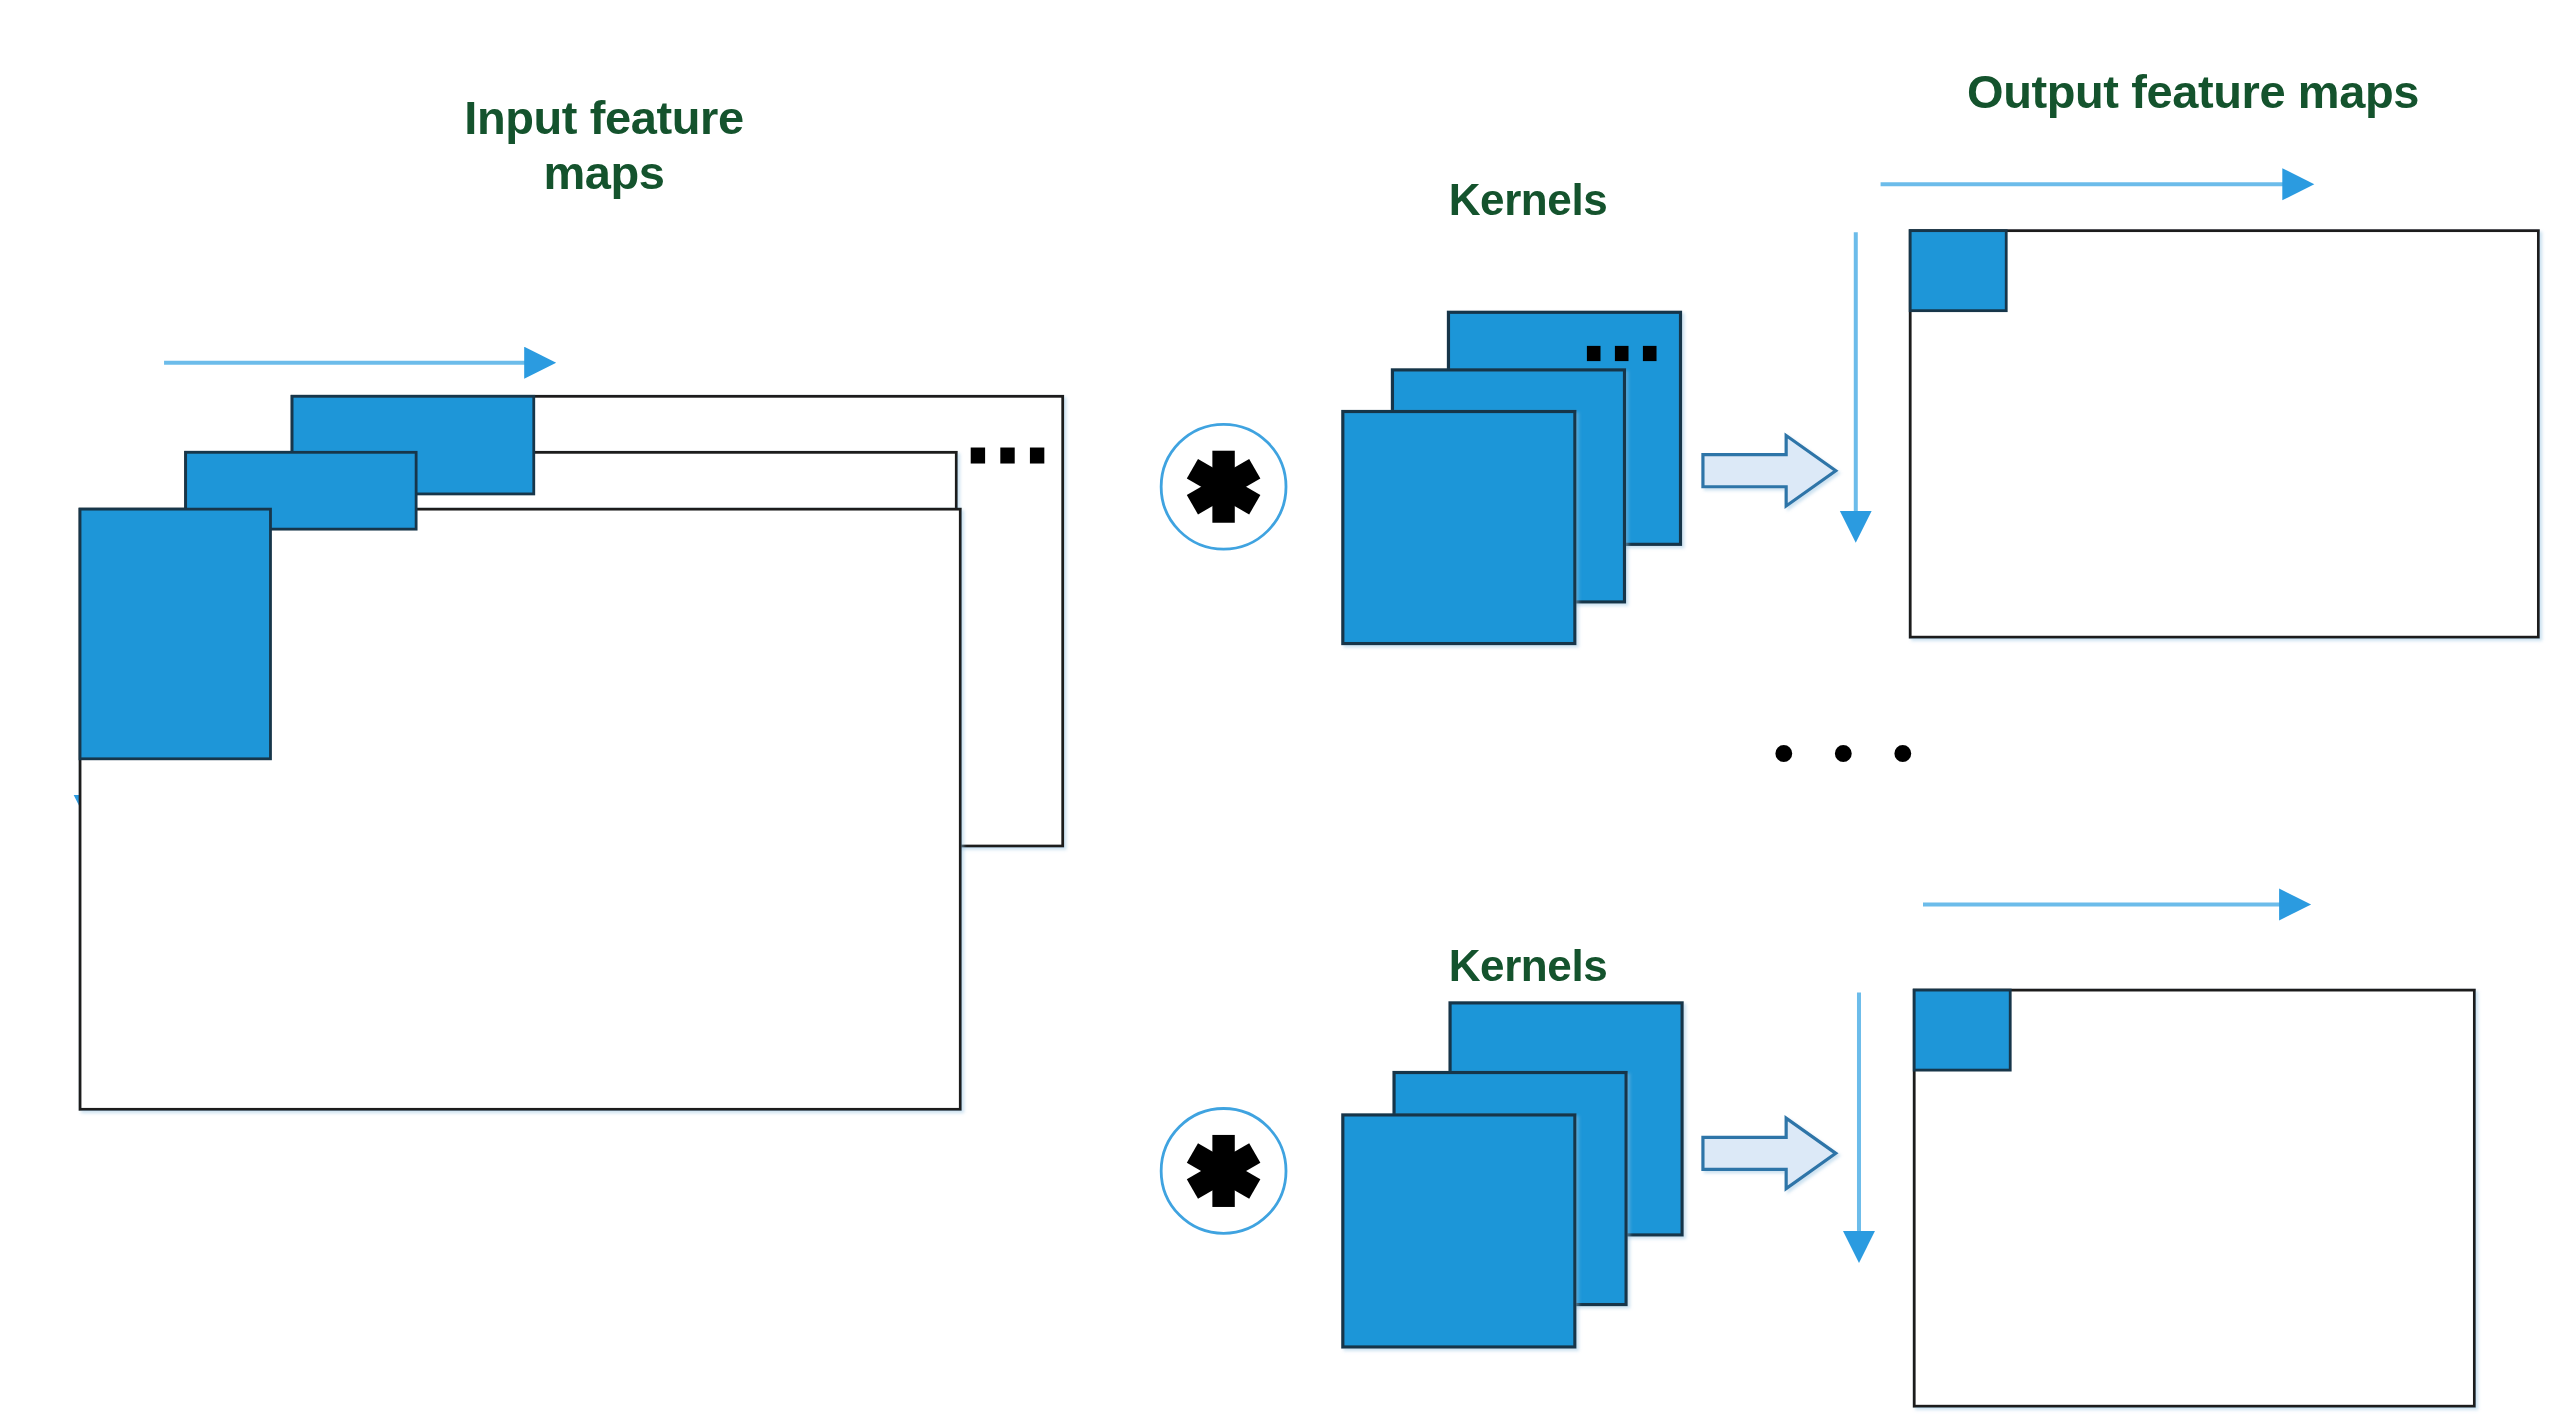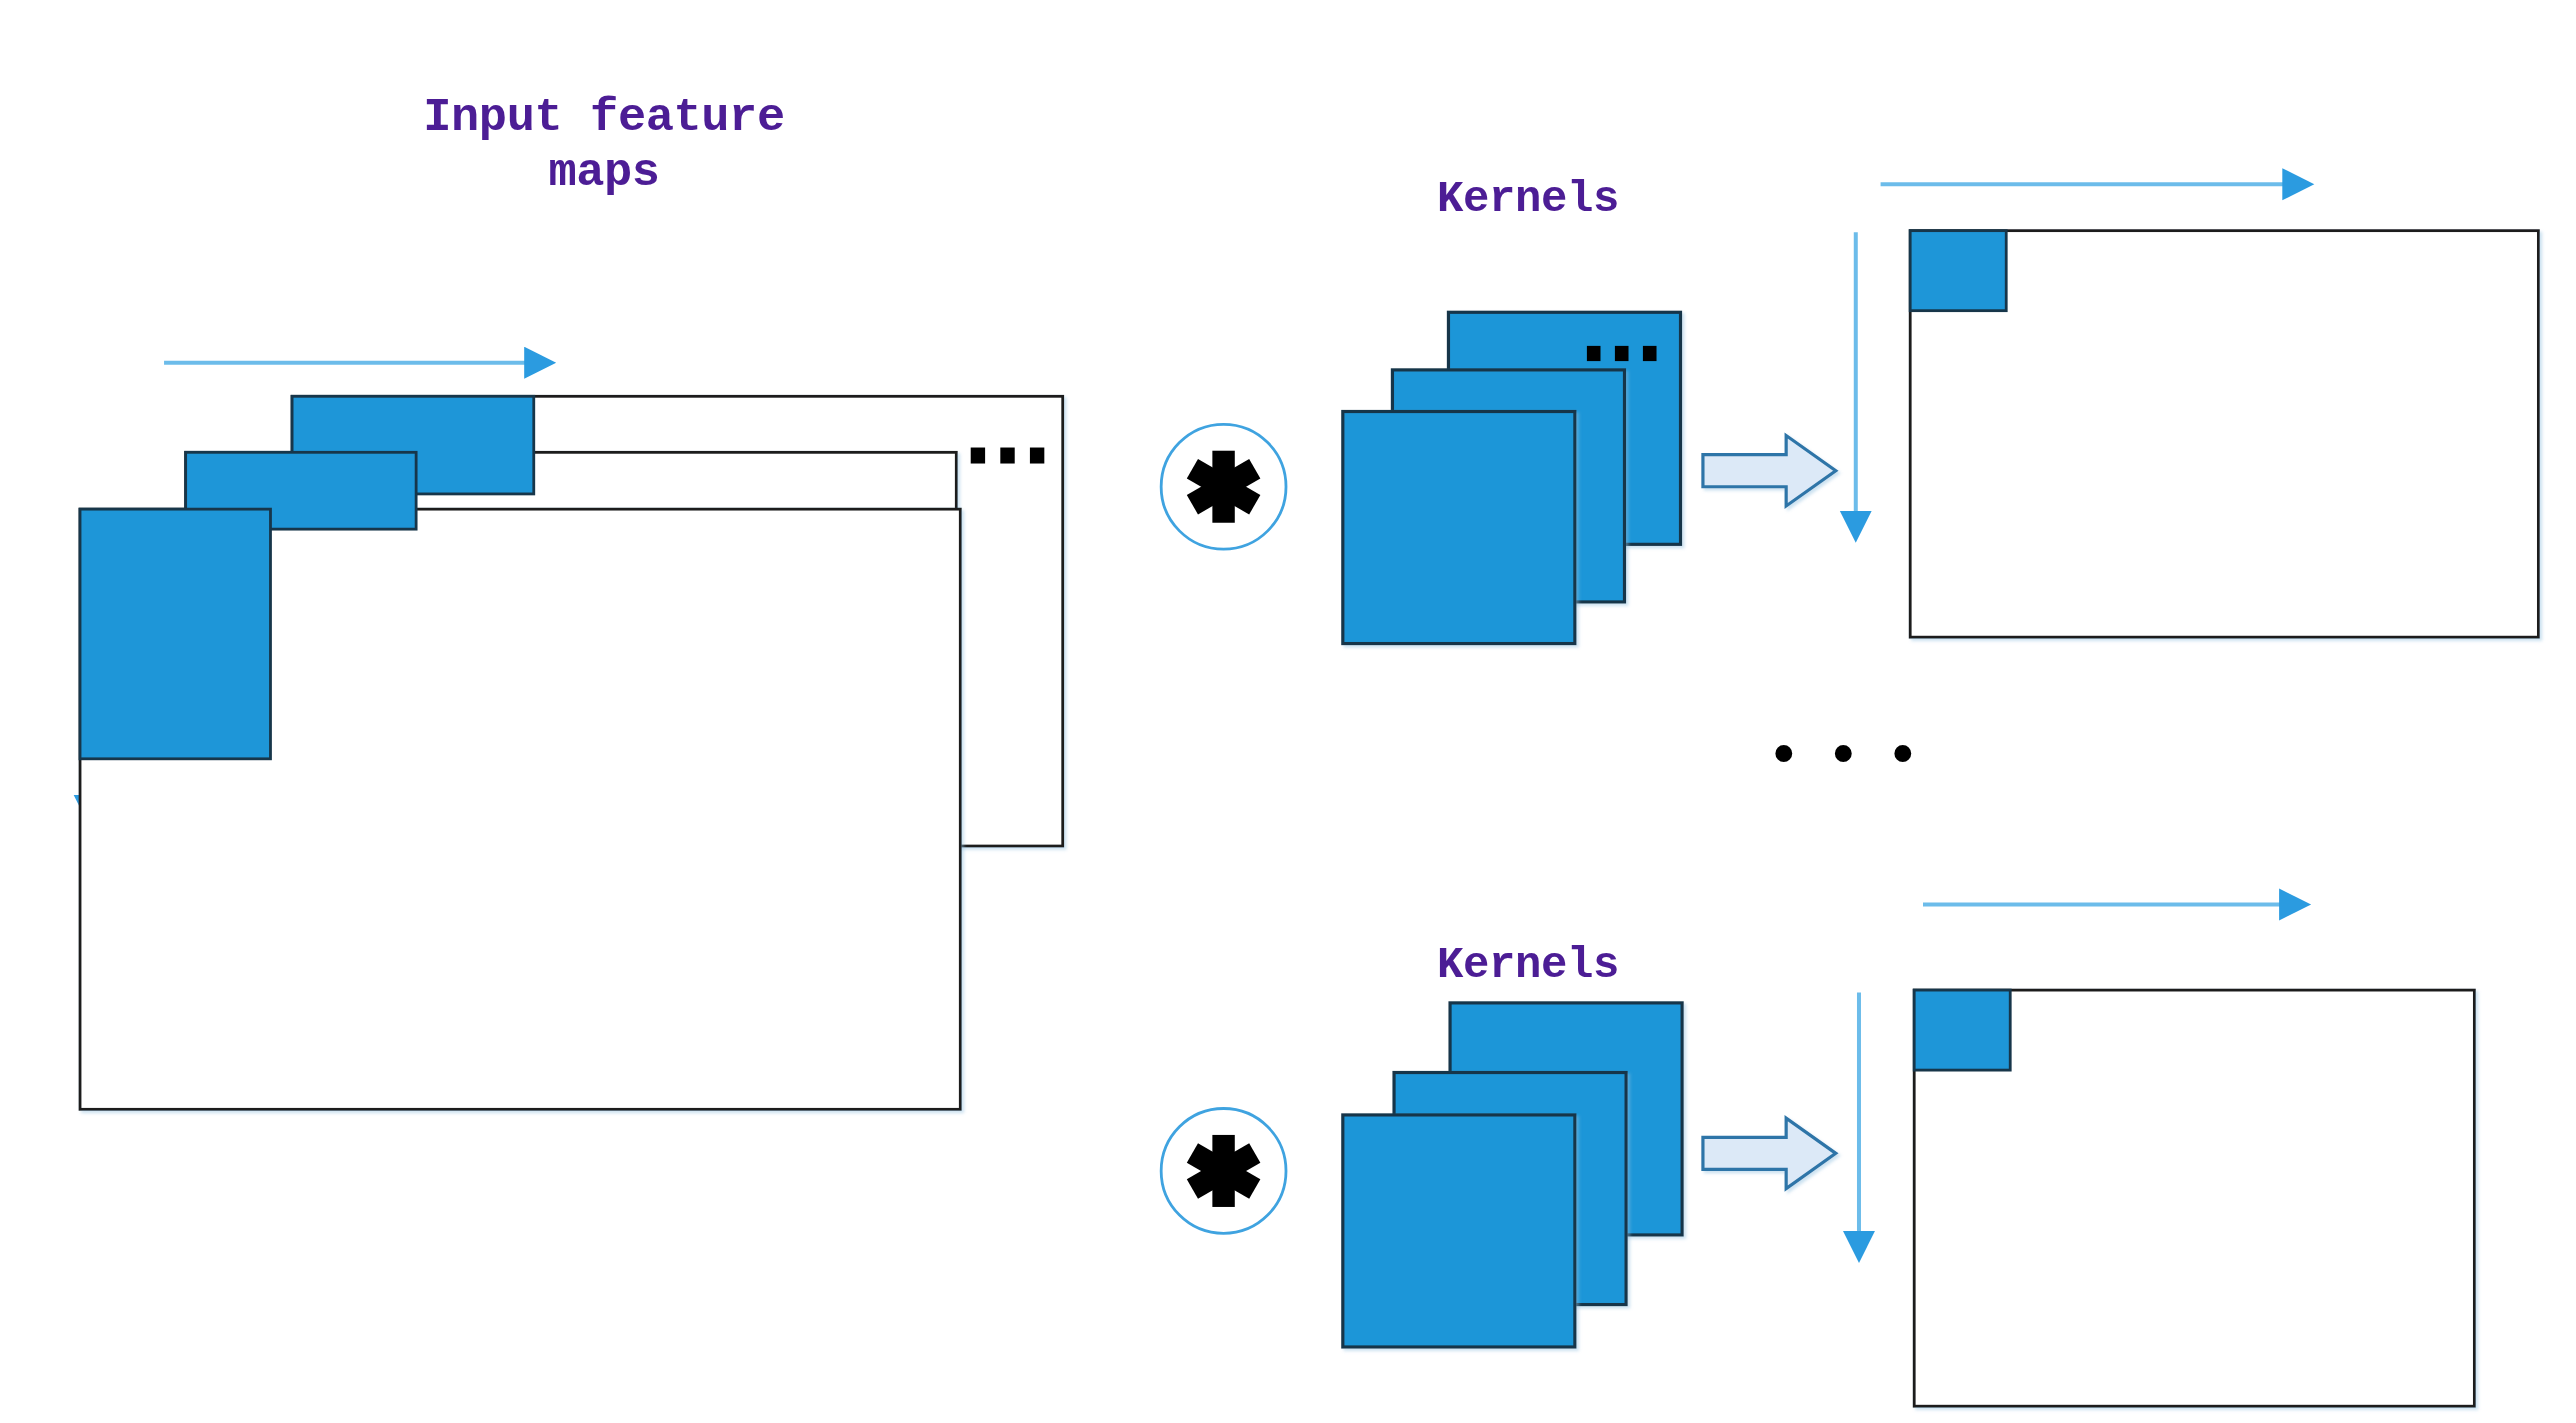--- a/index.html
+++ b/index.html
@@ -19,23 +19,23 @@
   }
   #stage svg {
     position: absolute;
     top: 0;
     left: 0;
     width: 2576px;
     height: 1424px;
   }
   .diagram-label {
     position: absolute;
-    font-family: Liberation Mono, monospace;
+    font-family: Liberation Sans, sans-serif;
     font-weight: bold;
-    color: #4c1d95;
+    color: #14532d;
     white-space: pre;
     line-height: 1.18;
     letter-spacing: -0.4px;
   }
   .lbl-input {
     left: 420px;
     top: 90px;
     width: 368px;
     font-size: 47px;
     text-align: center;
@@ -165,20 +165,21 @@
       <line x1="2323" y1="1240" x2="2323" y2="1548" stroke="#6CBCEA" stroke-width="5" marker-end="url(#thinArrowD)"></line>
 
       <rect x="2392" y="1237" width="700" height="520" fill="#ffffff" stroke="#1A1A1A" stroke-width="3.5" filter="url(#softshadow)"></rect>
       <rect x="2392" y="1237" width="120" height="100" fill="#1E96D8" stroke="#17364A" stroke-width="3.5"></rect>
     </g>
   </svg>
 
   <div class="diagram-label lbl-input">Input feature
 maps</div>
 
+  <div class="diagram-label lbl-output">Output feature maps</div>
 
   <div class="diagram-label lbl-kernels-top">Kernels</div>
 
   <div class="diagram-label lbl-kernels-bottom">Kernels</div>
 
   <div class="dots-mid">• • •</div>
 
 </div>
 
 

